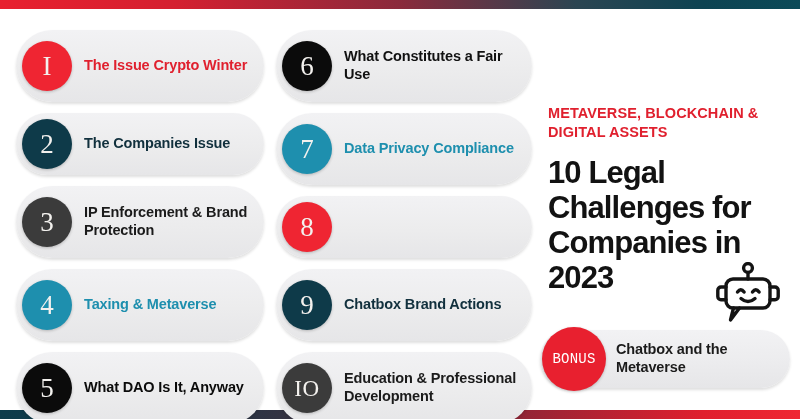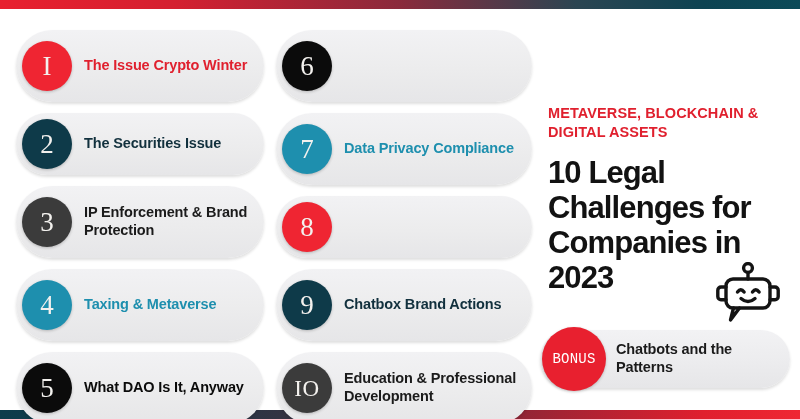--- a/index.html
+++ b/index.html
@@ -156,21 +156,21 @@
 
   <div class="column col-left">
 
     <div class="item-card tall">
       <div class="num-badge" style="background:#ef2532">I</div>
       <div class="item-label" style="color:#e0202e">The Issue Crypto Winter</div>
     </div>
 
     <div class="item-card">
       <div class="num-badge" style="background:#0e3a49">2</div>
-      <div class="item-label" style="color:#11303d">The Securities Issue</div>
+      <div class="item-label" style="color:#11303d">The Companies Issue</div>
     </div>
 
     <div class="item-card tall">
       <div class="num-badge" style="background:#3b3b3b">3</div>
       <div class="item-label" style="color:#1b1b1b">IP Enforcement &amp; Brand Protection</div>
     </div>
 
     <div class="item-card tall">
       <div class="num-badge" style="background:#1e8fae">4</div>
       <div class="item-label" style="color:#1e8fae">Taxing &amp; Metaverse</div>
@@ -180,20 +180,21 @@
       <div class="num-badge" style="background:#0b0b0b">5</div>
       <div class="item-label" style="color:#0b0b0b">What DAO Is It, Anyway</div>
     </div>
 
   </div>
 
   <div class="column col-mid">
 
     <div class="item-card tall">
       <div class="num-badge" style="background:#0b0b0b">6</div>
+      <div class="item-label" style="color:#111111">What Constitutes a Fair Use</div>
     </div>
 
     <div class="item-card tall">
       <div class="num-badge" style="background:#1e8fae">7</div>
       <div class="item-label" style="color:#1e8fae">Data Privacy Compliance</div>
     </div>
 
     <div class="item-card">
       <div class="num-badge" style="background:#ef2532">8</div>
     </div>
@@ -224,16 +225,16 @@
       <path d="M58 25 L63 25 A3.2 3.2 0 0 1 66.2 28.2 L66.2 34.5 A3.2 3.2 0 0 1 63 37.7 L58 37.7"></path>
       <path d="M25.5 30 Q28.8 25.4 32.1 30"></path>
       <path d="M40.5 30 Q43.8 25.4 47.1 30"></path>
       <path d="M29 36.5 Q36 42.6 43 36.5"></path>
       <path d="M21.5 46 L18.5 58 L27.5 46"></path>
     </svg>
   </div>
 
   <div class="bonus-card">
     <div class="bonus-badge">BONUS</div>
-    <div class="bonus-label">Chatbots and the Patterns</div>
+    <div class="bonus-label">Chatbox and the Metaverse</div>
   </div>
 
 </div>
 
 </body></html>

